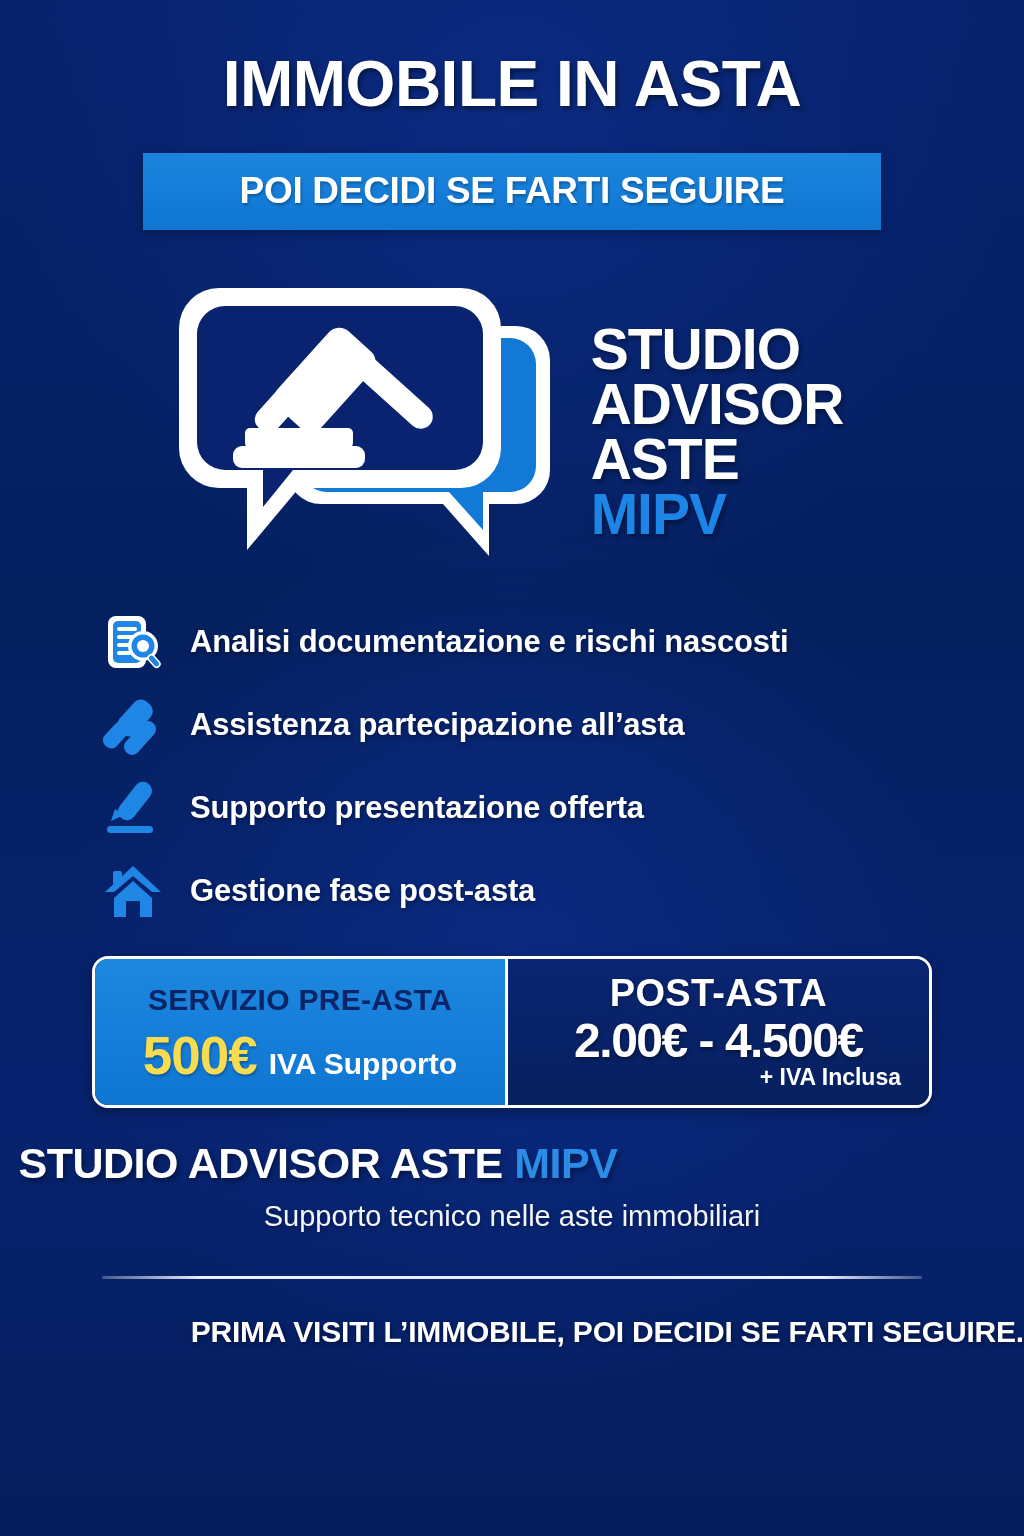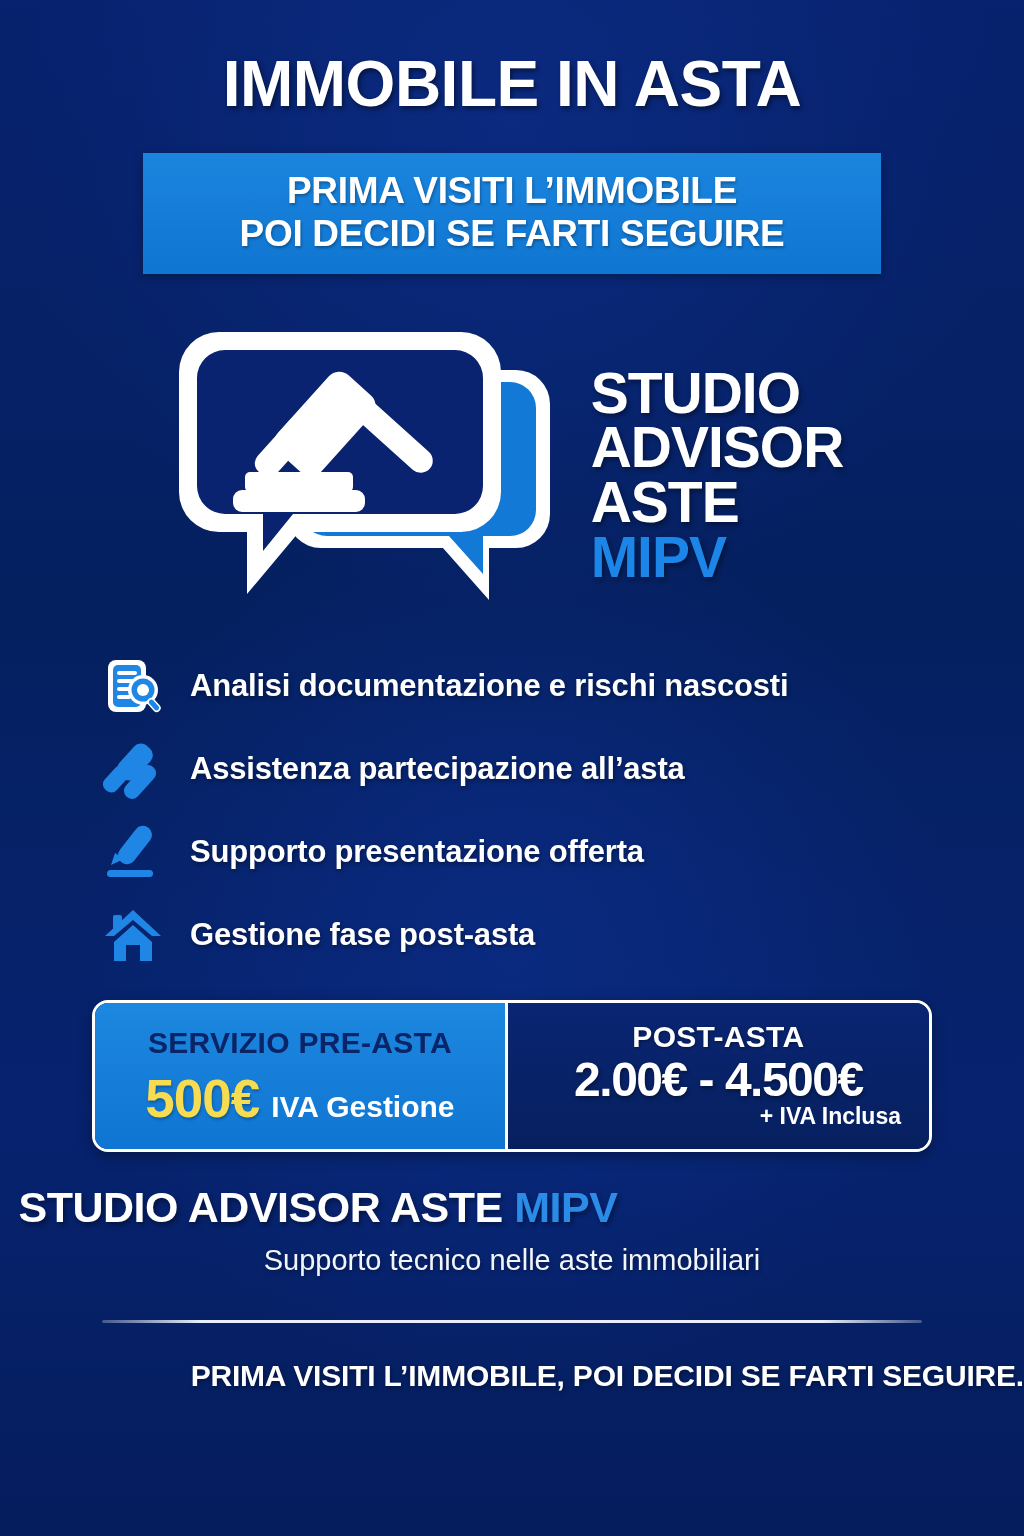--- a/index.html
+++ b/index.html
@@ -126,21 +126,21 @@
   }
   .price-left-note{color:#ffffff;font-size:30px;font-weight:bold;}
   .price-right{
     flex:1 1 auto;
     background:linear-gradient(180deg,#0a2572 0%, #06205f 100%);
     display:flex;flex-direction:column;align-items:center;justify-content:center;
     padding:4px 10px 6px;
     box-sizing:border-box;
   }
   .price-right-title{
-    color:#ffffff;font-size:30px;font-weight:bold;letter-spacing:0.3px;
+    color:#ffffff;font-size:38px;font-weight:bold;letter-spacing:0.3px;
     margin-bottom:2px;text-shadow:1px 1px 3px rgba(0,0,0,.4);
   }
   .price-right-range{
     color:#ffffff;font-size:48px;font-weight:bold;letter-spacing:-1.5px;
     line-height:1.02;
     text-shadow:1px 2px 4px rgba(0,0,0,.45);
   }
   .price-right-note{
     color:#ffffff;font-size:23px;font-weight:bold;
     align-self:flex-end;margin-right:18px;margin-top:-2px;
@@ -174,21 +174,20 @@
   }
 </style>
 </head>
 <body>
 
 <div class="poster">
 
   <div class="headline">IMMOBILE IN ASTA</div>
 
   <div class="banner">
-    <div class="banner-line">PRIMA VISITI L’IMMOBILE</div>
     <div class="banner-line">POI DECIDI SE FARTI SEGUIRE</div>
   </div>
 
   <div class="logo-block">
 
     <svg class="logo-mark" viewBox="0 0 400 300">
 
       <g>
         <path d="M150 52 H345 a34 34 0 0 1 34 34 V196 a34 34 0 0 1 -34 34 H318 l0 52 -46 -52 H150 a34 34 0 0 1 -34 -34 V86 a34 34 0 0 1 34 -34 Z" fill="#ffffff"></path>
         <path d="M156 64 H339 a26 26 0 0 1 26 26 V192 a26 26 0 0 1 -26 26 H312 l0 38 -34 -38 H156 a26 26 0 0 1 -26 -26 V90 a26 26 0 0 1 26 -26 Z" fill="#1279d6"></path>
@@ -279,21 +278,21 @@
       </span>
       <span class="feature-label">Gestione fase post-asta</span>
     </div>
   </div>
 
   <div class="pricing">
     <div class="price-left">
       <div class="price-left-title">SERVIZIO PRE-ASTA</div>
       <div class="price-left-row">
         <span class="price-amount-yellow">500€</span>
-        <span class="price-left-note">IVA Gestione</span>
+        <span class="price-left-note">IVA Supporto</span>
       </div>
     </div>
     <div class="price-right">
       <div class="price-right-title">POST-ASTA</div>
       <div class="price-right-range">2.00€ - 4.500€</div>
       <div class="price-right-note">+ IVA Inclusa</div>
     </div>
   </div>
 
   <div class="brand-line">

